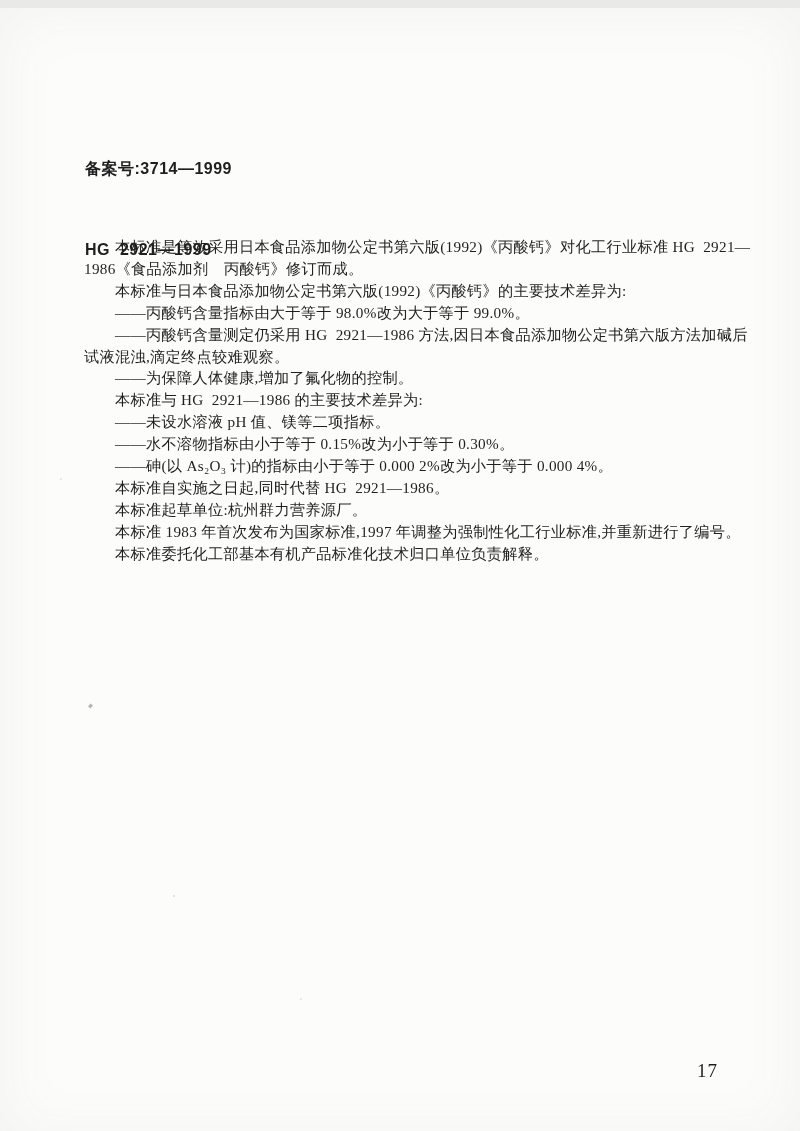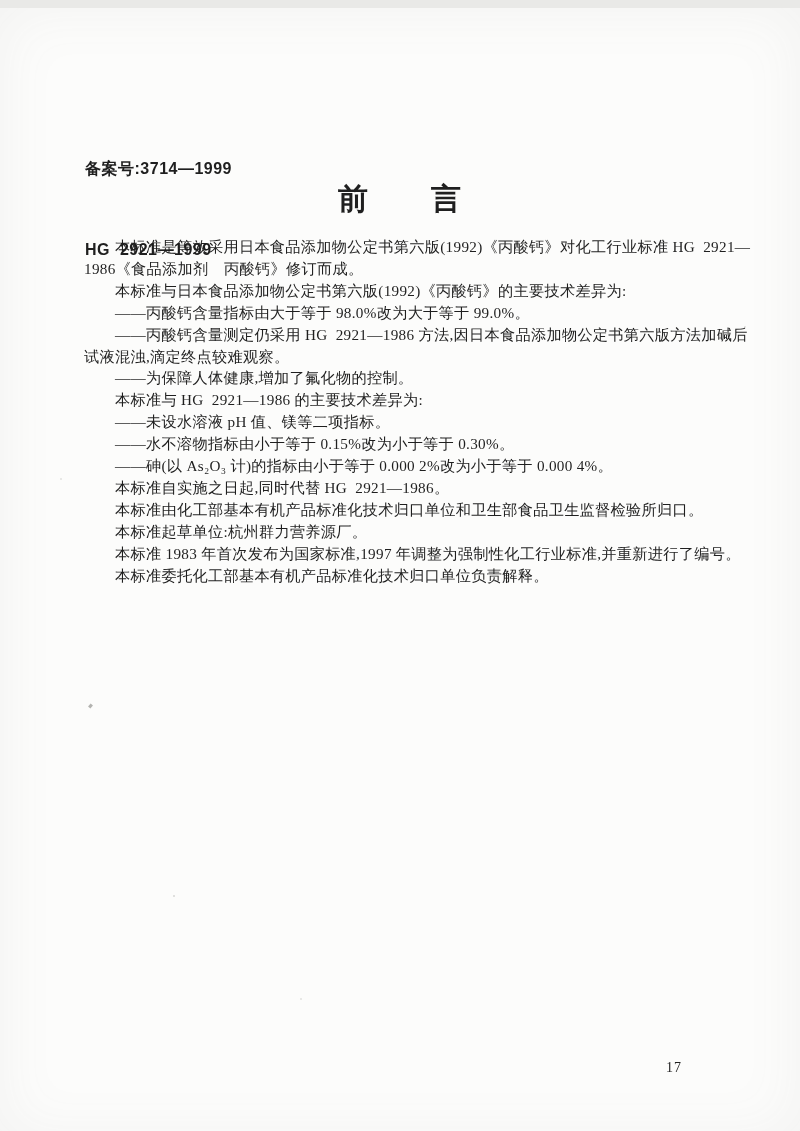--- a/index.html
+++ b/index.html
@@ -52,23 +52,23 @@
     line-height: 21.9px;
   }
   .line {
     white-space: pre;
     letter-spacing: 0.3px;
   }
   .ind-1 { text-indent: 31px; }
   .ind-0 { text-indent: 0; }
   .page-number {
     position: absolute;
-    left: 666px;
+    left: 697px;
     top: 1052px;
-    font-size: 14px;
+    font-size: 19px;
     letter-spacing: 1px;
   }
   .speckle {
     position: absolute;
     background: rgba(90, 90, 85, 0.45);
     border-radius: 50%;
   }
   .sp1 { left: 89px;  top: 696px; width: 3px; height: 4px; transform: rotate(40deg); border-radius: 0; }
   .sp2 { left: 173px; top: 887px; width: 2px; height: 2px; opacity: .5; }
   .sp3 { left: 744px; top: 318px; width: 2px; height: 2px; opacity: .4; }
@@ -78,36 +78,34 @@
 </head>
 <body>
 
 <div class="page">
 
   <div class="header">
     <div>备案号:3714—1999</div>
     <div>HG  2921—1999</div>
   </div>
 
-  <div class="doc-title">前　　言</div>
 
   <div class="body-block">
       <div class="line ind-1">本标准是等效采用日本食品添加物公定书第六版(1992)《丙酸钙》对化工行业标准 HG  2921—</div>
       <div class="line ind-0">1986《食品添加剂　丙酸钙》修订而成。</div>
       <div class="line ind-1">本标准与日本食品添加物公定书第六版(1992)《丙酸钙》的主要技术差异为:</div>
       <div class="line ind-1">——丙酸钙含量指标由大于等于 98.0%改为大于等于 99.0%。</div>
       <div class="line ind-1">——丙酸钙含量测定仍采用 HG  2921—1986 方法,因日本食品添加物公定书第六版方法加碱后</div>
       <div class="line ind-0">试液混浊,滴定终点较难观察。</div>
       <div class="line ind-1">——为保障人体健康,增加了氟化物的控制。</div>
       <div class="line ind-1">本标准与 HG  2921—1986 的主要技术差异为:</div>
       <div class="line ind-1">——未设水溶液 pH 值、镁等二项指标。</div>
       <div class="line ind-1">——水不溶物指标由小于等于 0.15%改为小于等于 0.30%。</div>
       <div class="line ind-1">——砷(以 As₂O₃ 计)的指标由小于等于 0.000 2%改为小于等于 0.000 4%。</div>
       <div class="line ind-1">本标准自实施之日起,同时代替 HG  2921—1986。</div>
-      <div class="line ind-1">本标准由化工部基本有机产品标准化技术归口单位和卫生部食品卫生监督检验所归口。</div>
       <div class="line ind-1">本标准起草单位:杭州群力营养源厂。</div>
       <div class="line ind-1">本标准 1983 年首次发布为国家标准,1997 年调整为强制性化工行业标准,并重新进行了编号。</div>
       <div class="line ind-1">本标准委托化工部基本有机产品标准化技术归口单位负责解释。</div>
     </div>
 
   <div class="page-number">17</div>
 
   <span class="speckle sp1"></span>
   <span class="speckle sp2"></span>
   <span class="speckle sp3"></span>

